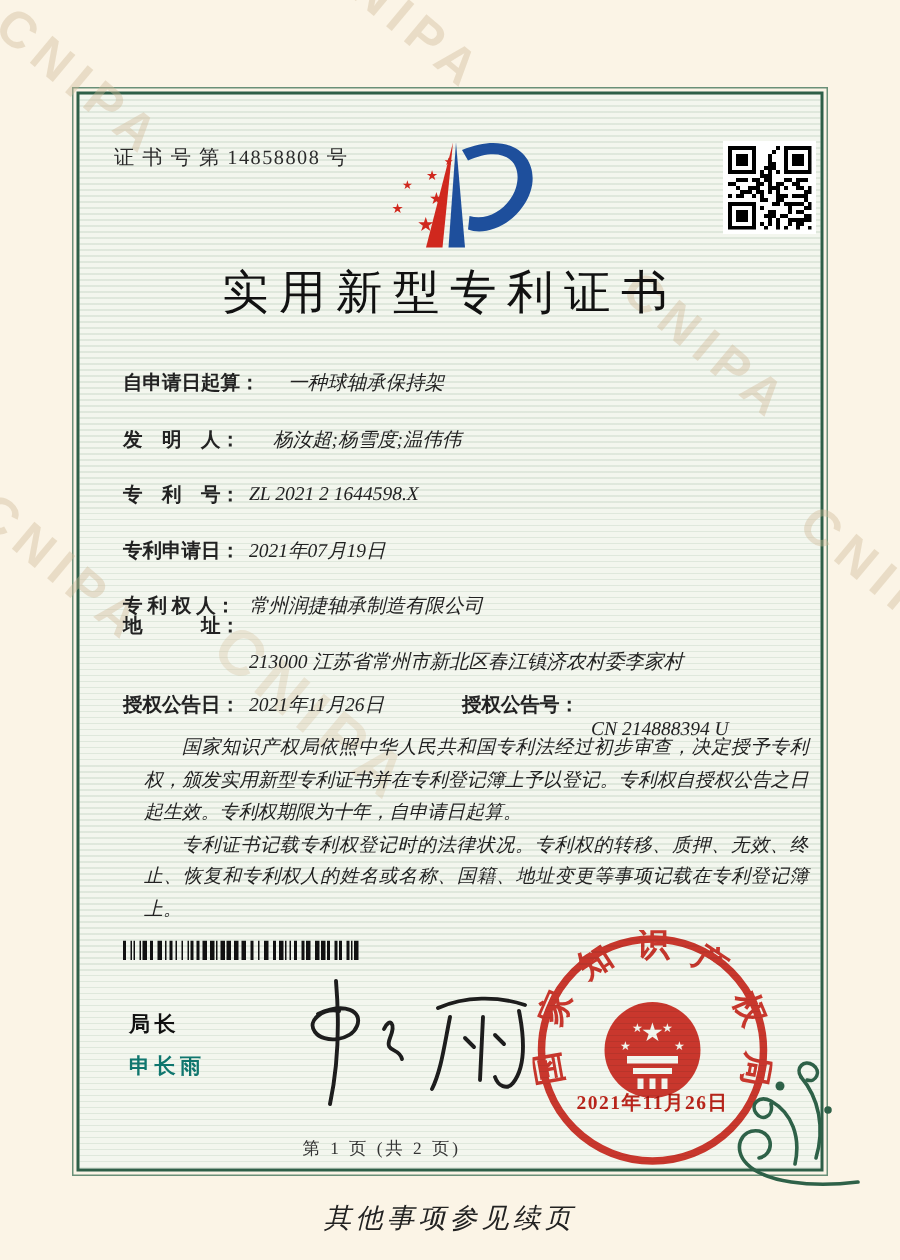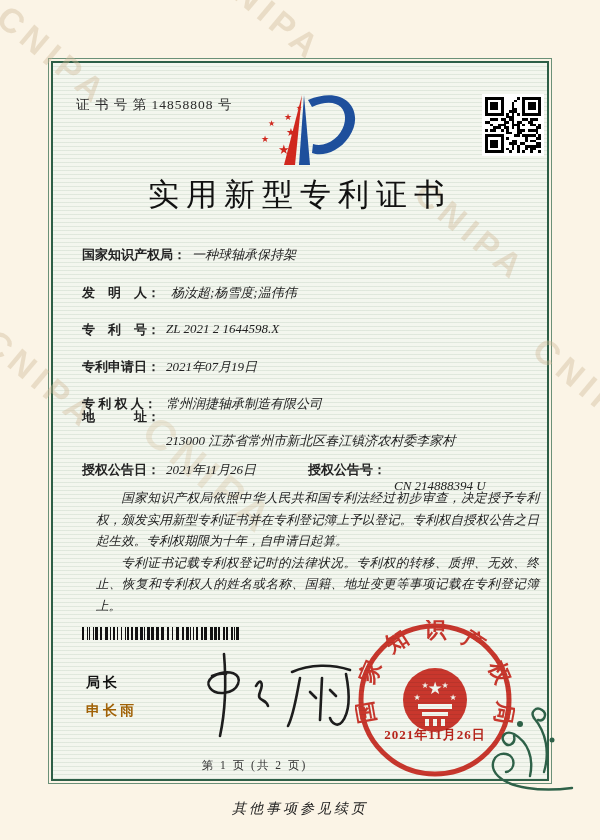--- a/index.html
+++ b/index.html
@@ -20,25 +20,25 @@
   .abs{position:absolute;z-index:2;}
   .cert-no{left:76px;top:96px;font-size:13.5px;color:#2b2b2b;letter-spacing:1px;}
   .title{left:0;top:174px;width:600px;text-align:center;font-size:31px;font-weight:normal;
          letter-spacing:7px;color:#111;}
   .row-label{font-size:13px;font-weight:600;color:#222;white-space:nowrap;}
   .row-value{font-size:13px;font-style:italic;color:#222;white-space:nowrap;}
   .body-par{left:80px;top:488px;width:443px;font-size:12.6px;line-height:21.5px;
             text-align:justify;color:#222;font-style:italic;z-index:2;position:absolute;margin-left:16px;}
   .body-par p{margin:0;text-indent:2em;}
   .sig-title{left:86px;top:674px;font-size:14px;font-weight:600;letter-spacing:3px;color:#111;}
-  .sig-name{left:86px;top:702px;font-size:14px;font-weight:600;letter-spacing:3px;color:#a16207;}
+  .sig-name{left:86px;top:702px;font-size:14px;font-weight:600;letter-spacing:3px;color:#0f766e;}
   .seal-date{left:355px;top:726px;width:160px;text-align:center;font-size:13px;font-weight:bold;
              color:#c3261d;letter-spacing:1px;z-index:4;mix-blend-mode:multiply;}
   .page-foot{left:0;top:758px;width:509px;text-align:center;font-size:11.5px;color:#333;letter-spacing:2px;}
-  .cont-note{left:0;top:800px;width:600px;text-align:center;font-size:14px;font-style:italic;
+  .cont-note{left:0;top:800px;width:600px;text-align:center;font-size:18px;font-style:italic;
              color:#222;letter-spacing:3px;}
   .qr-wrap{left:482px;top:94px;background:#fff;padding:3px;line-height:0;}
   svg{display:block;}
 </style>
 </head>
 <body>
 
 <div id="page">
 
   <span class="wm" style="left:-14px;top:36px;">CNIPA</span>
@@ -192,25 +192,25 @@
         <rect x="15" y="1" width="5" height="5" fill="#fff"></rect>
         <rect x="16" y="2" width="3" height="3" fill="#000"></rect>
         <rect x="0" y="14" width="7" height="7" fill="#000"></rect>
         <rect x="1" y="15" width="5" height="5" fill="#fff"></rect>
         <rect x="2" y="16" width="3" height="3" fill="#000"></rect>
       </svg>
   </div>
 
   <div class="abs title">实用新型专利证书</div>
 
-  <div class="abs row-label" style="left:82px;top:246px;">国家知识产权局：</div>
+  <div class="abs row-label" style="left:82px;top:246px;">自申请日起算：</div>
   <div class="abs row-value" style="left:166px;top:246px;margin-left:26px;">一种球轴承保持架</div>
 
   <div class="abs row-label" style="left:82px;top:284px;">发　明　人：</div>
-  <div class="abs row-value" style="left:171px;top:284px;">杨汝超;杨雪度;温伟伟</div>
+  <div class="abs row-value" style="left:182px;top:284px;">杨汝超;杨雪度;温伟伟</div>
 
   <div class="abs row-label" style="left:82px;top:321px;">专　利　号：</div>
   <div class="abs row-value" style="left:166px;top:321px;">ZL 2021 2 1644598.X</div>
 
   <div class="abs row-label" style="left:82px;top:358px;">专利申请日：</div>
   <div class="abs row-value" style="left:166px;top:358px;">2021年07月19日</div>
 
   <div class="abs row-label" style="left:82px;top:395px;">专 利 权 人：</div>
   <div class="abs row-value" style="left:166px;top:395px;font-style:italic;">常州润捷轴承制造有限公司</div>
 

